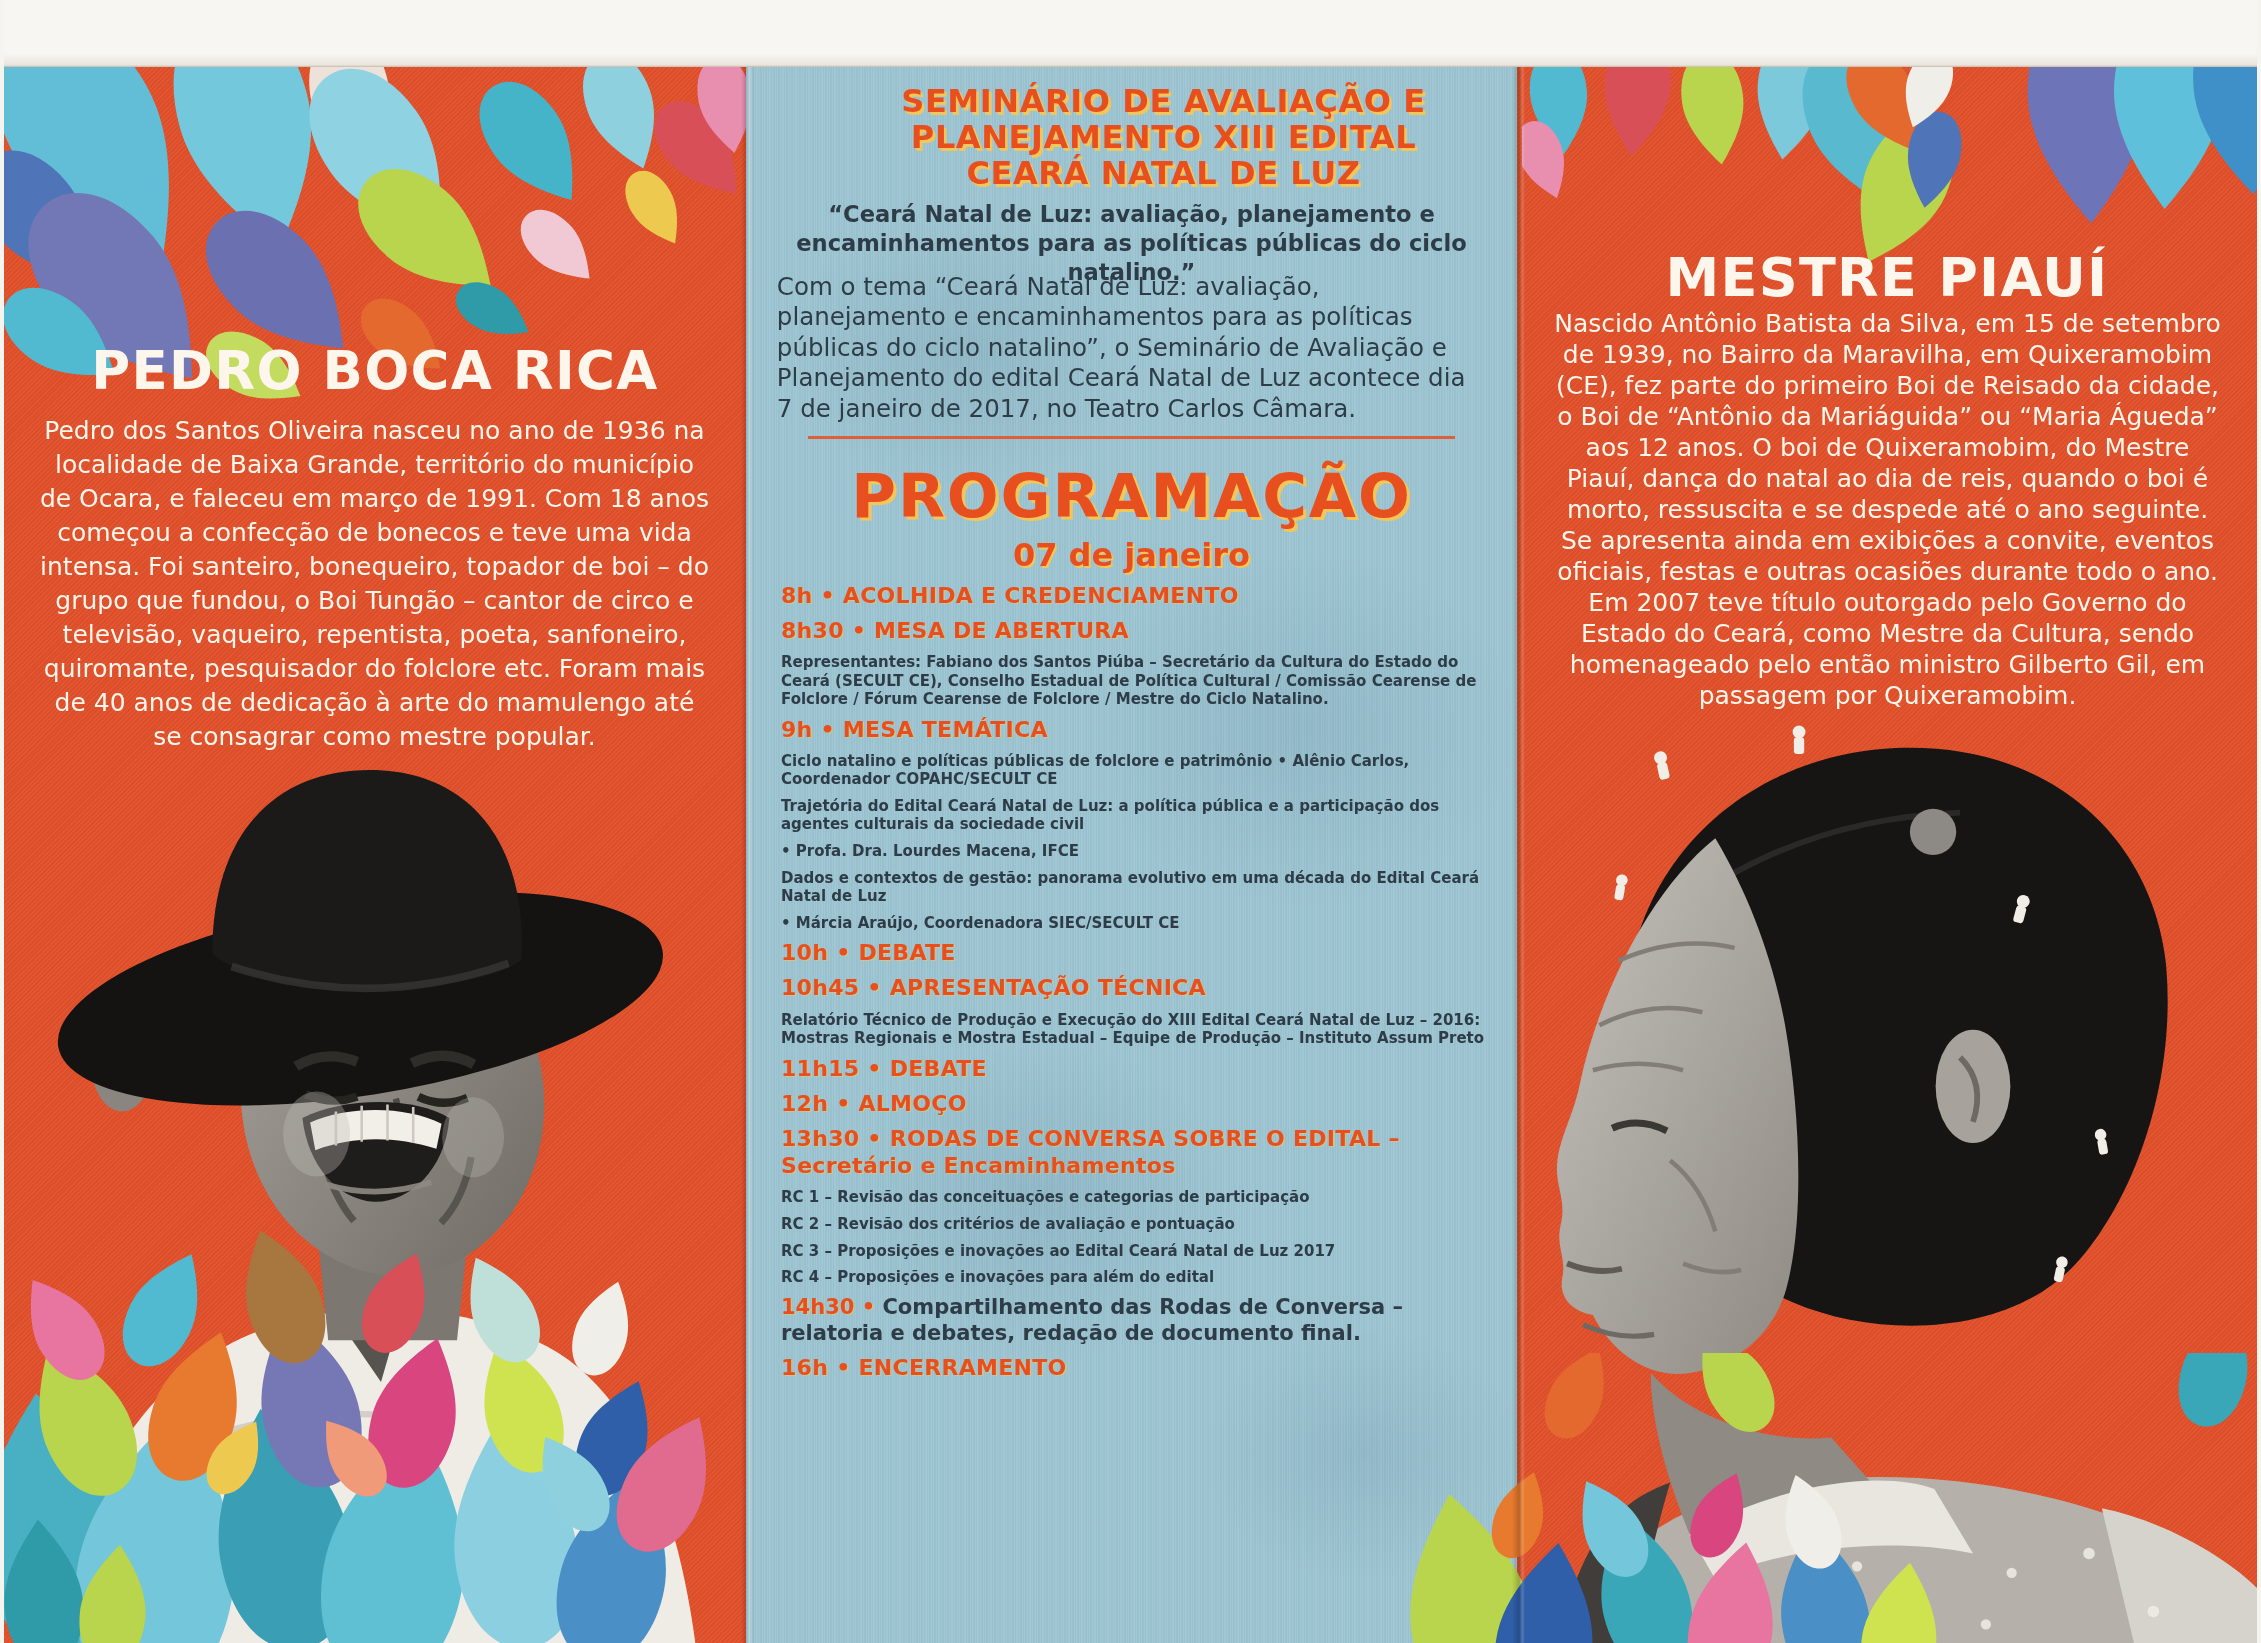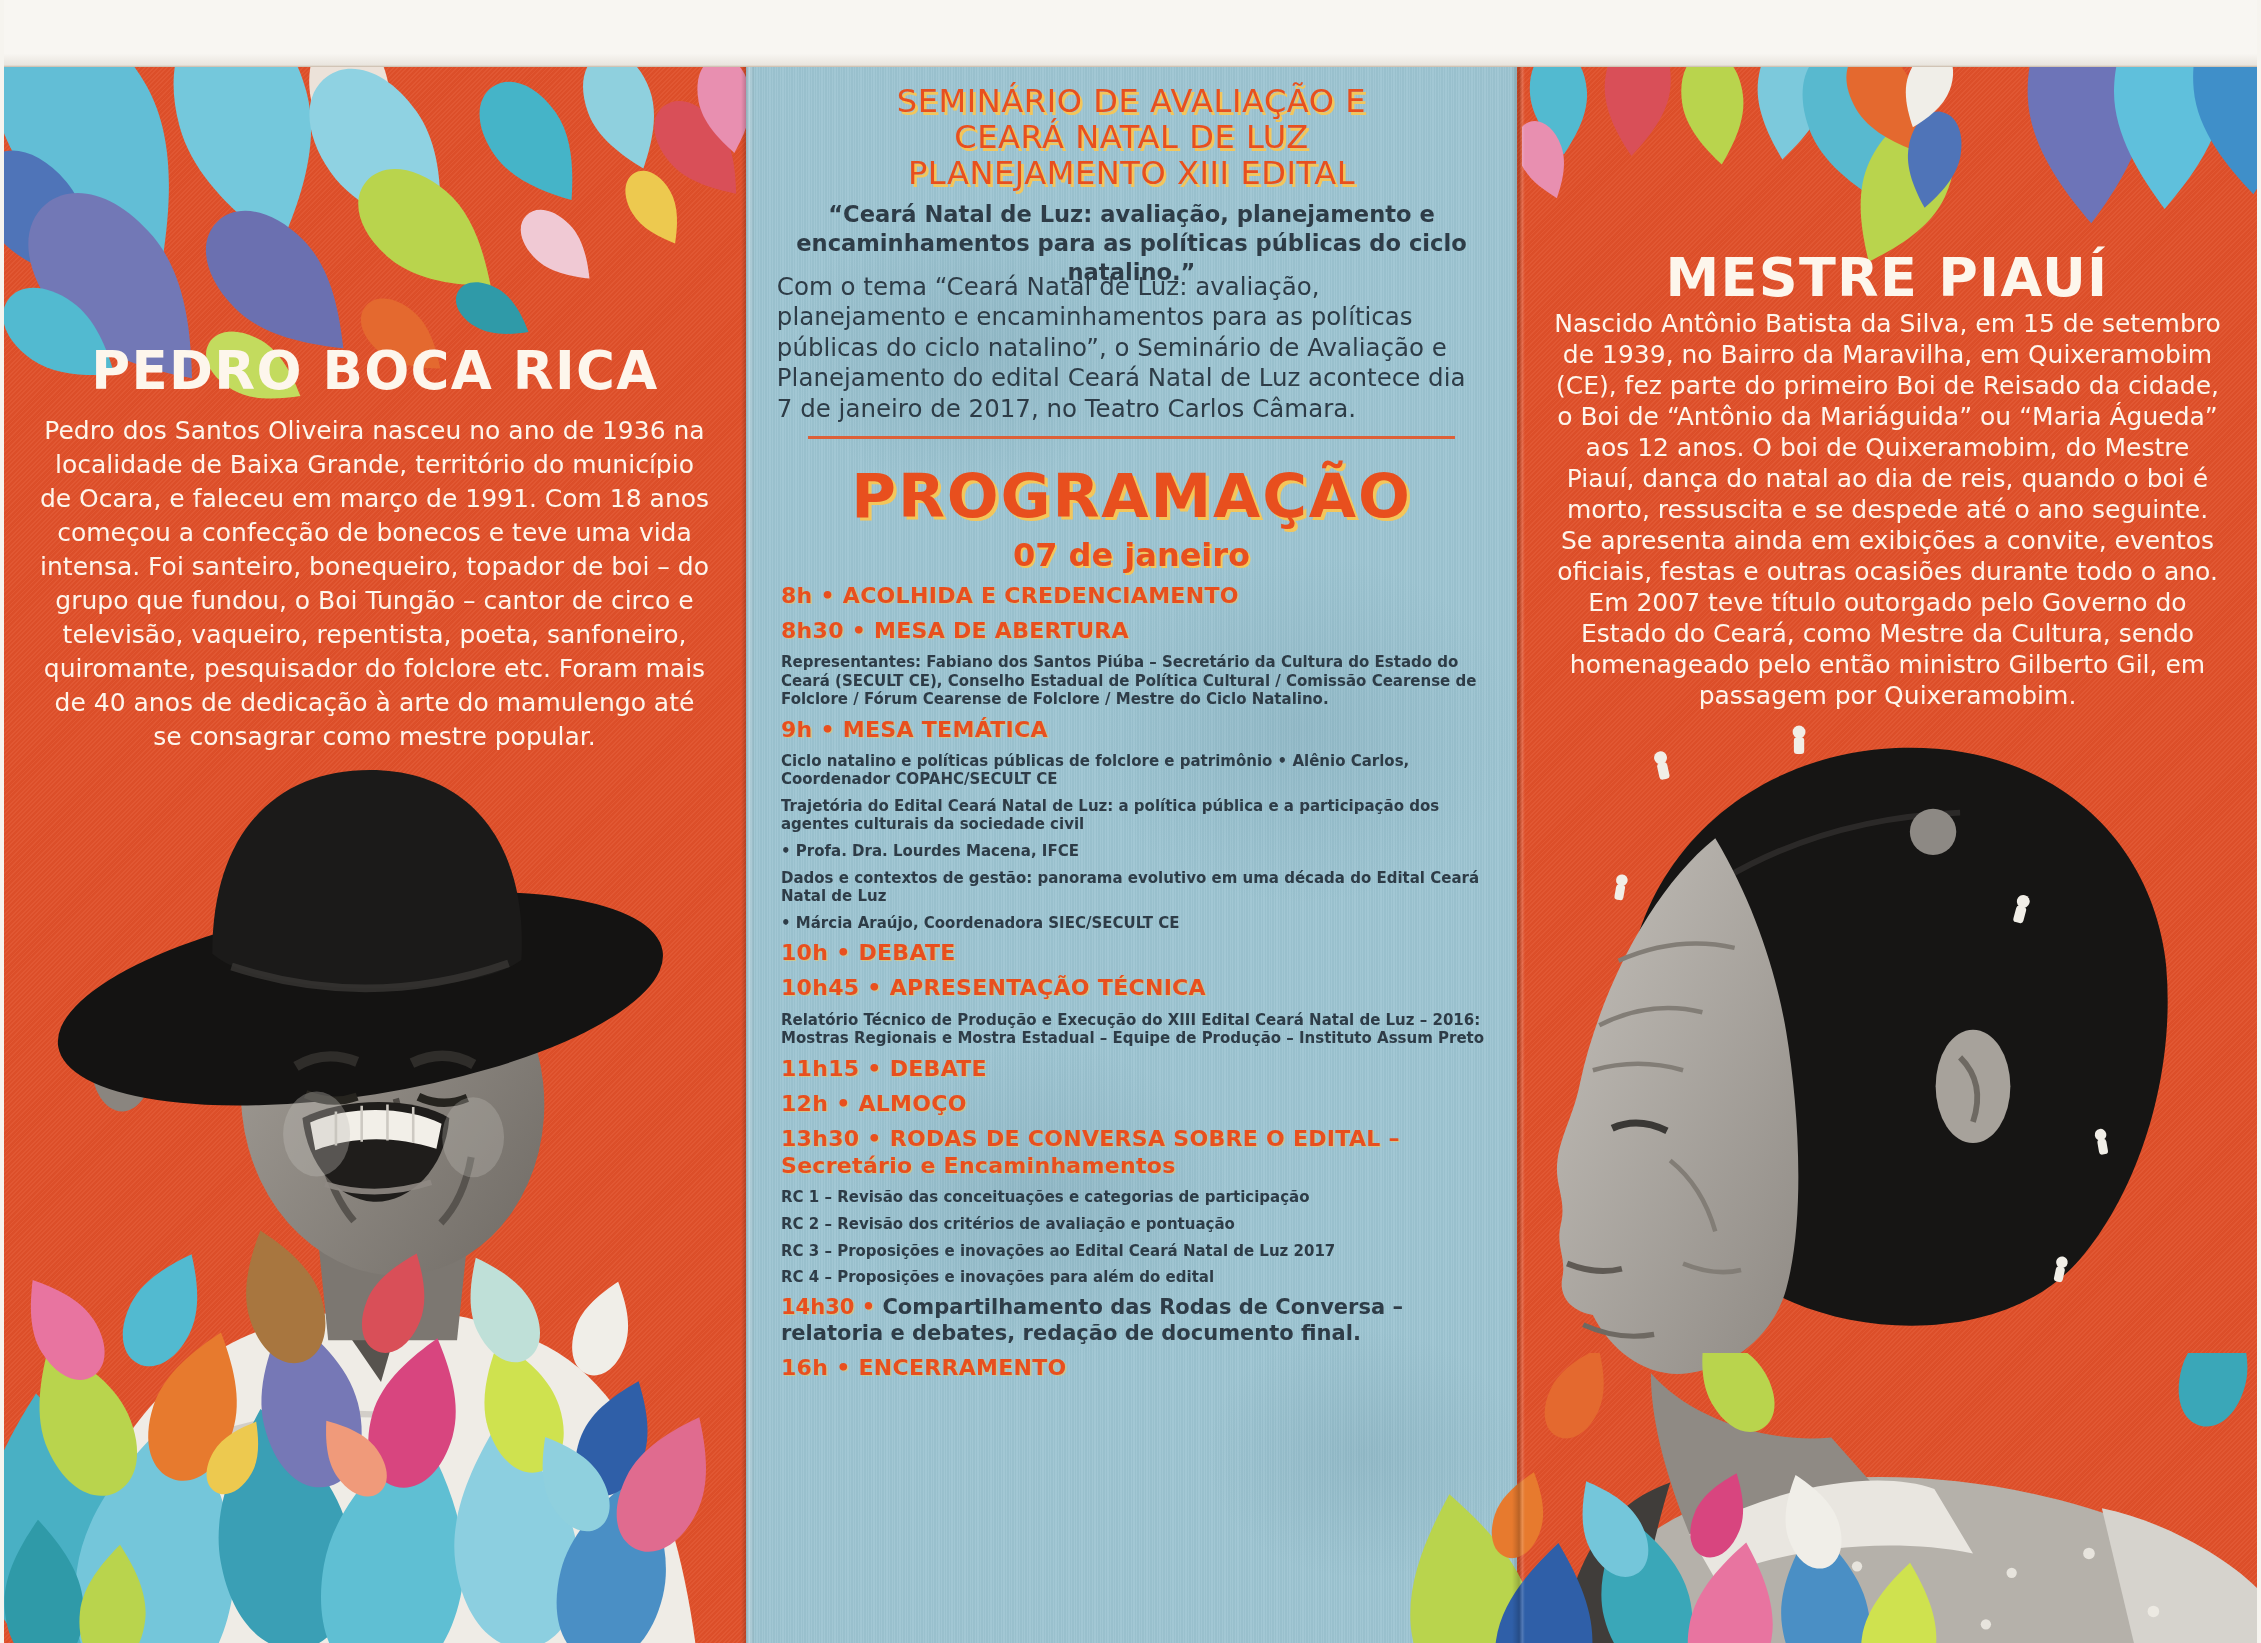--- a/index.html
+++ b/index.html
@@ -52,23 +52,23 @@
 
   
   #right-title{left:1517px;top:246px;width:740px;text-align:center;
     font-size:54px;font-weight:800;letter-spacing:1.3px;color:var(--light,#fdf6ec);}
   #right-bio{left:1552px;top:308px;width:671px;text-align:center;
     font-size:25px;font-weight:500;line-height:1.24;color:var(--light,#fdf6ec);}
 
   
   #center-content{left:746px;top:67px;width:771px;height:1576px;}
   #c-title{position:absolute;top:15.5px;left:0;width:100%;text-align:center;
-    font-size:32px;font-weight:400;line-height:1.14;letter-spacing:0.6px;
+    font-size:32px;font-weight:700;line-height:1.14;letter-spacing:0.6px;
     color:var(--accent,#e84f1e);
-    text-shadow:2.6px 2.6px 0 var(--hshadow,#f3c65b);}
+    text-shadow:2.6px 2.6px 0 var(--hshadow,#f3c65b);padding-left:32px;}
   #c-sub{position:absolute;top:133px;left:4%;width:92%;text-align:center;
     font-size:22.6px;font-weight:700;line-height:1.28;color:var(--dark,#2e3c47);}
   #c-intro{position:absolute;top:205px;left:4%;width:92%;
     font-size:24.5px;font-weight:500;line-height:1.24;color:var(--dark,#2e3c47);}
   #c-divider{position:absolute;top:369px;left:8%;width:84%;height:3.2px;
     background:#dd6038;border:none;margin:0;}
   #c-program{position:absolute;top:393px;left:0;width:100%;text-align:center;
     font-size:61px;font-weight:800;letter-spacing:1.9px;color:var(--accent,#e84f1e);
     text-shadow:3.2px 3.2px 0 var(--hshadow,#f3c65b);}
   #c-date{position:absolute;top:469px;left:0;width:100%;text-align:center;
@@ -285,22 +285,22 @@
     <use href="#drop" transform="translate(1290 20) rotate(15) scale(1.5)" fill="#3aa7b8"></use>
     <use href="#drop" transform="translate(300 60) rotate(25) scale(1.2)" fill="#e4692f"></use>
   </svg>
 
 <div class="txt" id="left-title">PEDRO BOCA RICA</div>
 <div class="txt" id="left-bio">Pedro dos Santos Oliveira nasceu no ano de 1936 na localidade de Baixa Grande, território do município de Ocara, e faleceu em março de 1991. Com 18 anos começou a confecção de bonecos e teve uma vida intensa. Foi santeiro, bonequeiro, topador de boi – do grupo que fundou, o Boi Tungão – cantor de circo e televisão, vaqueiro, repentista, poeta, sanfoneiro, quiromante, pesquisador do folclore etc. Foram mais de 40 anos de dedicação à arte do mamulengo até se consagrar como mestre popular.</div>
 
 <div class="txt" id="center-content">
   <div id="c-title">
     <div>SEMINÁRIO DE AVALIAÇÃO E</div>
+    <div>PLANEJAMENTO XIII EDITAL</div>
     <div>CEARÁ NATAL DE LUZ</div>
-    <div>PLANEJAMENTO XIII EDITAL</div>
   </div>
   <div id="c-sub">“Ceará Natal de Luz: avaliação, planejamento e encaminhamentos para as políticas públicas do ciclo natalino.”</div>
   <div id="c-intro">Com o tema “Ceará Natal de Luz: avaliação, planejamento e encaminhamentos para as políticas públicas do ciclo natalino”, o Seminário de Avaliação e Planejamento do edital Ceará Natal de Luz acontece dia 7 de janeiro de 2017, no Teatro Carlos Câmara.</div>
   <hr id="c-divider">
   <div id="c-program">PROGRAMAÇÃO</div>
   <div id="c-date">07 de janeiro</div>
   <div id="schedule">
       <p class="slot">8h • ACOLHIDA E CREDENCIAMENTO</p>
       <p class="slot">8h30 • MESA DE ABERTURA</p>
       <p class="body">Representantes: Fabiano dos Santos Piúba – Secretário da Cultura do Estado do Ceará (SECULT CE), Conselho Estadual de Política Cultural / Comissão Cearense de Folclore / Fórum Cearense de Folclore / Mestre do Ciclo Natalino.</p>

